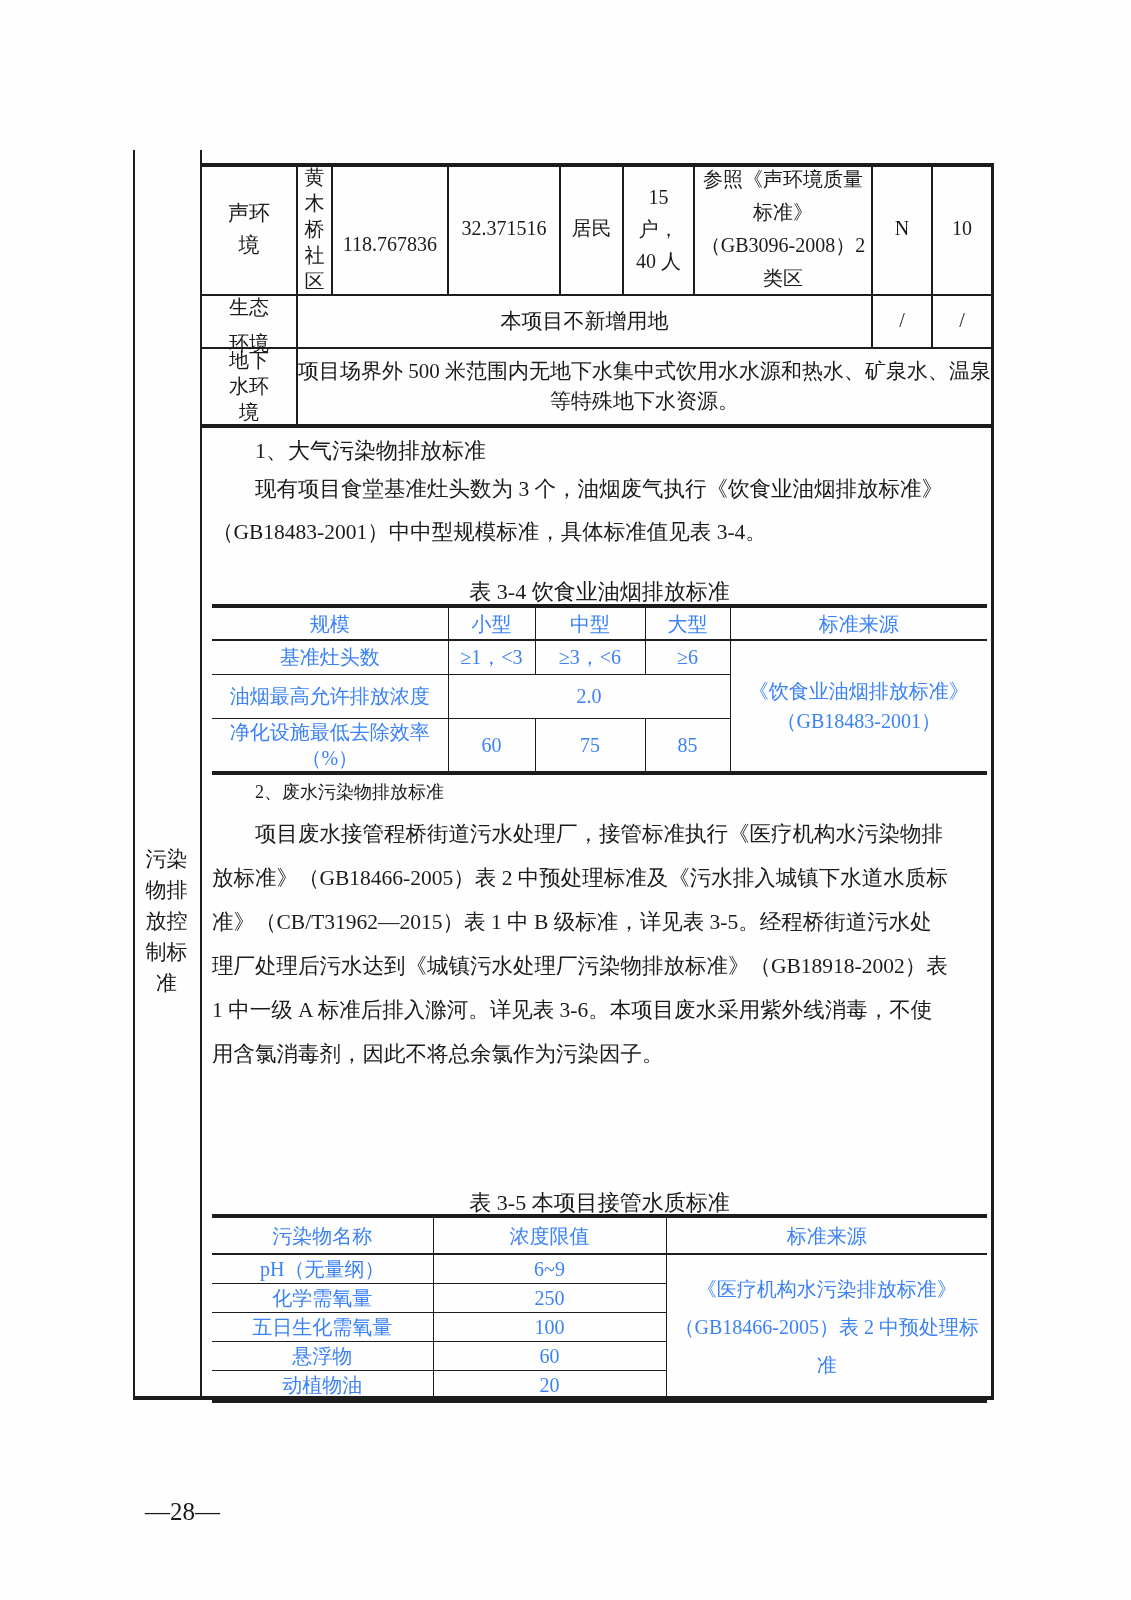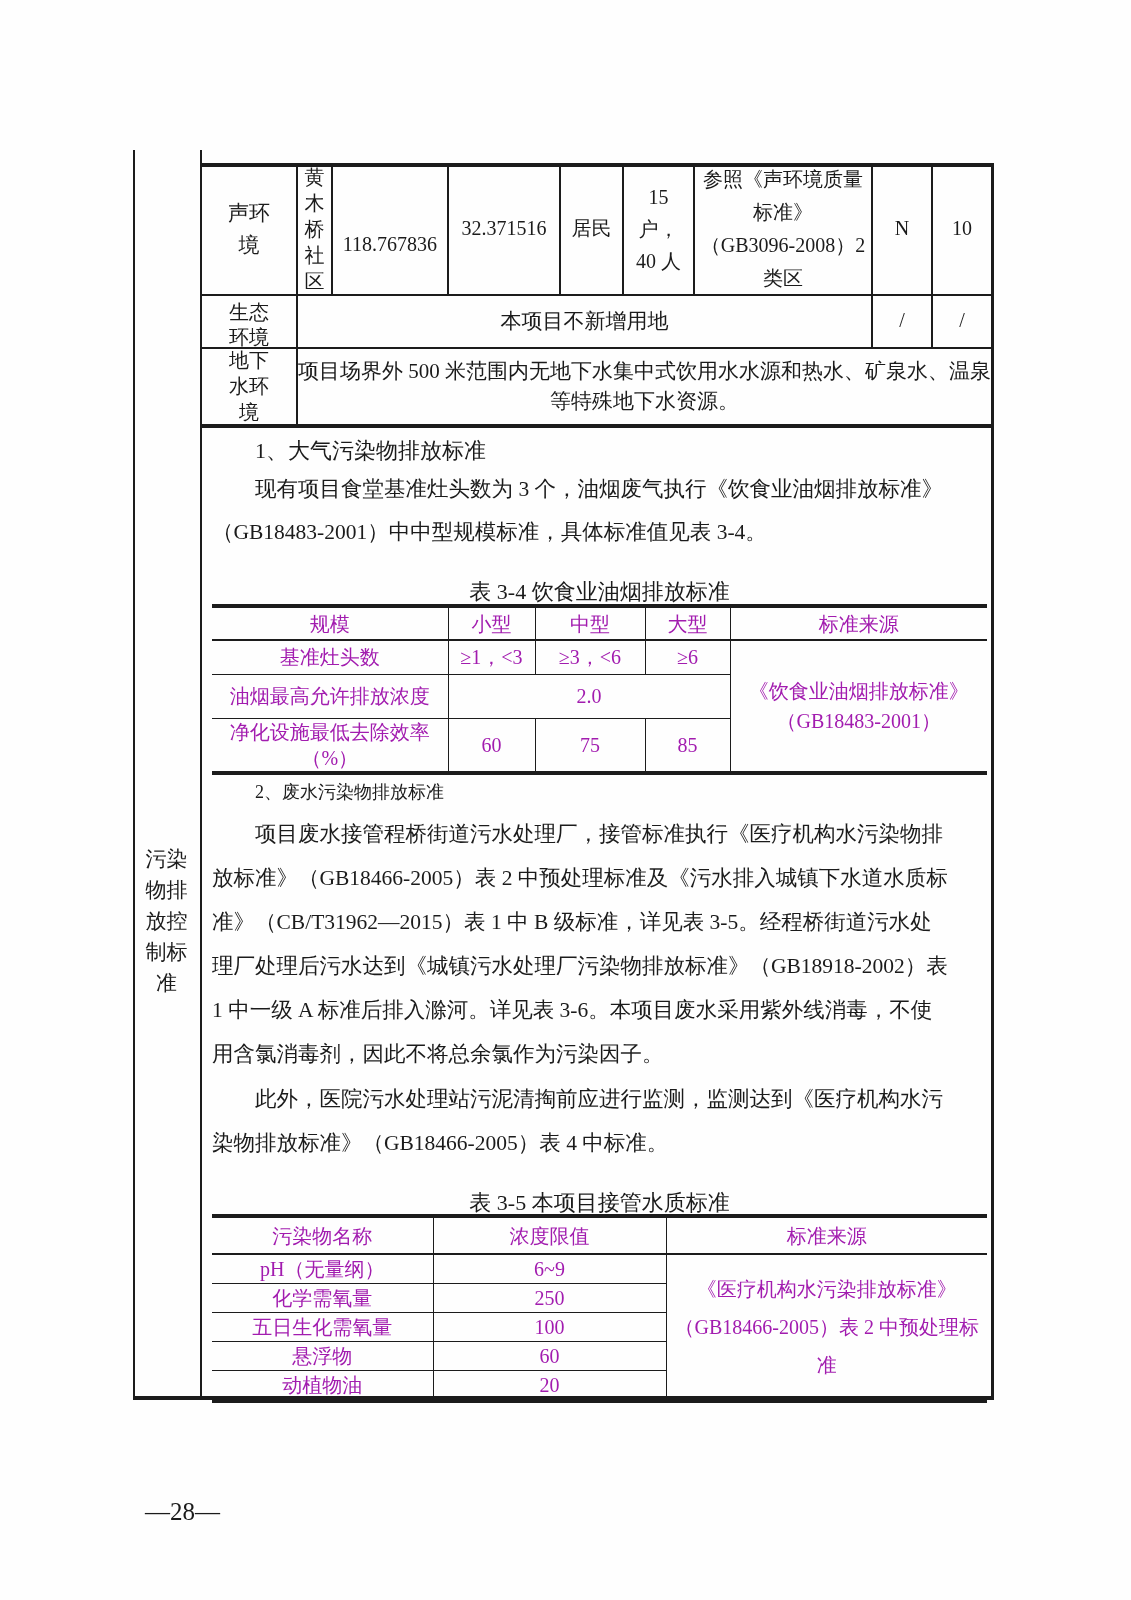--- a/index.html
+++ b/index.html
@@ -16,21 +16,21 @@
   .cell{
     position:absolute;display:flex;align-items:center;justify-content:center;
     text-align:center;white-space:pre-line;
   }
   .txt{position:absolute;white-space:pre-line;}
   .b{font-weight:normal;}
   .center{text-align:center;}
   .ntable{
     position:absolute;border-collapse:collapse;table-layout:fixed;
     font-family:"Liberation Serif","DejaVu Serif",serif;
-    font-size:20px;color:#a21caf;
+    font-size:20px;color:#3b82f6;
     border-top:4px solid #1c1c1c;border-bottom:4px solid #1c1c1c;
   }
   .ntable td{
     border:1.5px solid #1c1c1c;
     text-align:center;vertical-align:middle;
     white-space:pre-line;padding:0;line-height:28px;
   }
   .ntable tr.hdr td{border-bottom-width:2.5px;}
   .ntable td.no-l{border-left:none;}
   .ntable td.no-r{border-right:none;}
@@ -71,21 +71,21 @@
   <div class="cell" style="left:624px;top:163px;width:69px;height:131px;font-size:20px;line-height:32px;">15
 户，
 40 人</div>
   <div class="cell" style="left:695px;top:163px;width:176px;height:131px;font-size:20px;line-height:33px;">参照《声环境质量
 标准》
 （GB3096-2008）2
 类区</div>
   <div class="cell" style="left:873px;top:163px;width:58px;height:131px;font-size:20px;">N</div>
   <div class="cell" style="left:933px;top:163px;width:58px;height:131px;font-size:20px;">10</div>
 
-  <div class="cell" style="left:202px;top:294px;width:94px;height:61px;font-size:20px;line-height:25px;">生态
+  <div class="cell" style="left:202px;top:294px;width:94px;height:61px;font-size:20px;line-height:36px;">生态
 环境</div>
   <div class="cell" style="left:298px;top:294px;width:573px;height:53px;font-size:21px;">本项目不新增用地</div>
   <div class="cell" style="left:873px;top:294px;width:58px;height:53px;font-size:20px;">/</div>
   <div class="cell" style="left:933px;top:294px;width:58px;height:53px;font-size:20px;">/</div>
 
   <div class="cell" style="left:202px;top:347px;width:94px;height:77px;font-size:20px;line-height:26px;">地下
 水环
 境</div>
   <div class="cell" style="left:298px;top:347px;width:693px;height:77px;font-size:21px;line-height:30px;">项目场界外 500 米范围内无地下水集中式饮用水水源和热水、矿泉水、温泉
 等特殊地下水资源。</div>
@@ -139,22 +139,20 @@
   </tbody>
     </table>
 
   <div class="txt b" style="left:255px;top:780px;font-size:18px;">2、废水污染物排放标准</div>
   <div class="txt" style="left:212px;top:812px;width:782px;font-size:21.5px;line-height:44px;">　　项目废水接管程桥街道污水处理厂，接管标准执行《医疗机构水污染物排
 放标准》（GB18466-2005）表 2 中预处理标准及《污水排入城镇下水道水质标
 准》（CB/T31962—2015）表 1 中 B 级标准，详见表 3-5。经程桥街道污水处
 理厂处理后污水达到《城镇污水处理厂污染物排放标准》（GB18918-2002）表
 1 中一级 A 标准后排入滁河。详见表 3-6。本项目废水采用紫外线消毒，不使
 用含氯消毒剂，因此不将总余氯作为污染因子。</div>
-  <div class="txt" style="left:212px;top:1077px;width:782px;font-size:21.5px;line-height:44px;">　　此外，医院污水处理站污泥清掏前应进行监测，监测达到《医疗机构水污
-染物排放标准》（GB18466-2005）表 4 中标准。</div>
   <div class="txt b center" style="left:212px;top:1188px;width:775px;font-size:22px;">表 3-5 本项目接管水质标准</div>
 
   <table class="ntable" style="left:212px;top:1214px;width:775px;">
     <colgroup>
         <col style="width:221px">
         <col style="width:233px">
         <col style="width:321px">
       </colgroup>
     <tbody>
         <tr class="hdr" style="height:38px;">

